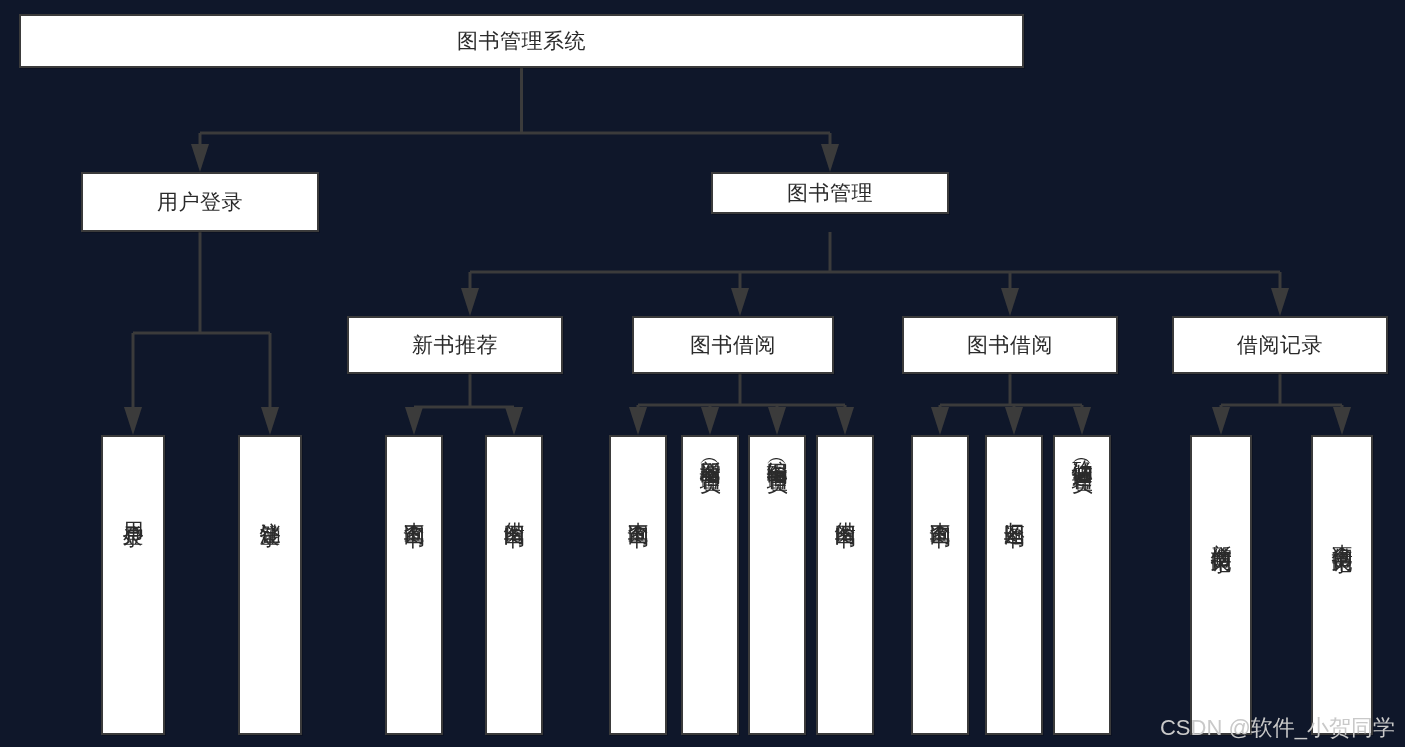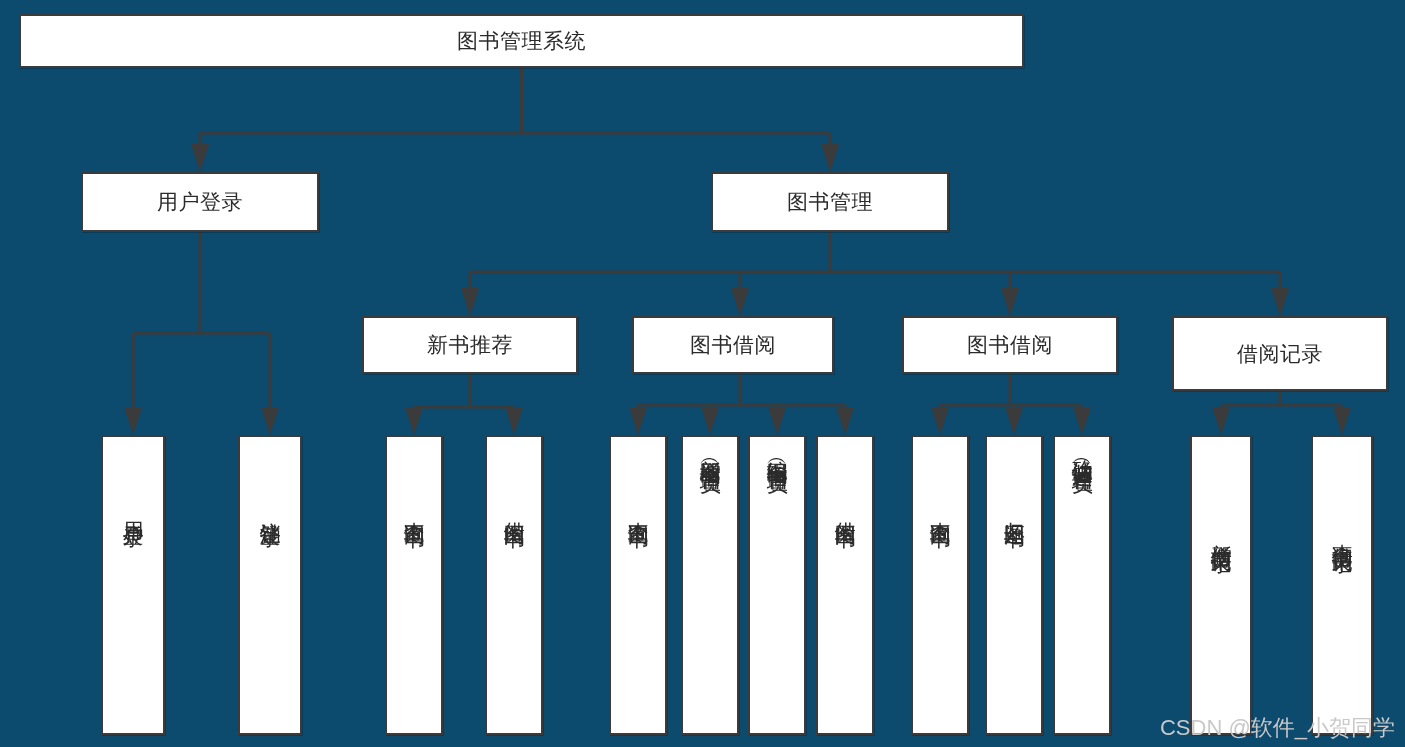--- a/index.html
+++ b/index.html
@@ -7,21 +7,21 @@
     padding: 0;
     background: #ffffff;
   }
   body {
     font-family: "Liberation Sans", "DejaVu Sans", sans-serif;
   }
   #canvas {
     position: relative;
     width: 1405px;
     height: 747px;
-    background: #0c4a6e;
+    background: #0f172a;
     overflow: hidden;
   }
   svg.edges {
     position: absolute;
     left: 0;
     top: 0;
     width: 1405px;
     height: 747px;
     pointer-events: none;
   }
@@ -130,33 +130,33 @@
       <path d="M 1342 405 L 1342 428" fill="none" stroke="#3b3b3b" stroke-width="3"></path>
       <polygon points="1333,407 1351,407 1342,435" fill="#3b3b3b"></polygon>
     </svg>
   <div id="node-layer">
       <div class="node horiz" style="left: 19px; top: 14px; width: 1005px; height: 54px;">
         <span class="node-label">图书管理系统</span>
       </div>
       <div class="node horiz" style="left: 81px; top: 172px; width: 238px; height: 60px;">
         <span class="node-label">用户登录</span>
       </div>
-      <div class="node horiz" style="left: 711px; top: 172px; width: 238px; height: 60px;">
+      <div class="node horiz" style="left: 711px; top: 172px; width: 238px; height: 42px;">
         <span class="node-label">图书管理</span>
       </div>
-      <div class="node horiz" style="left: 362px; top: 316px; width: 216px; height: 58px;">
+      <div class="node horiz" style="left: 347px; top: 316px; width: 216px; height: 58px;">
         <span class="node-label">新书推荐</span>
       </div>
       <div class="node horiz" style="left: 632px; top: 316px; width: 202px; height: 58px;">
         <span class="node-label">图书借阅</span>
       </div>
       <div class="node horiz" style="left: 902px; top: 316px; width: 216px; height: 58px;">
         <span class="node-label">图书借阅</span>
       </div>
-      <div class="node horiz" style="left: 1172px; top: 316px; width: 216px; height: 75px;">
+      <div class="node horiz" style="left: 1172px; top: 316px; width: 216px; height: 58px;">
         <span class="node-label">借阅记录</span>
       </div>
       <div class="node vert mid" style="left: 101px; top: 435px; width: 64px; height: 300px;">
         <span class="node-label">用户登录</span>
       </div>
       <div class="node vert mid" style="left: 238px; top: 435px; width: 64px; height: 300px;">
         <span class="node-label">注销登录</span>
       </div>
       <div class="node vert mid" style="left: 385px; top: 435px; width: 58px; height: 300px;">
         <span class="node-label">查询图书</span>

